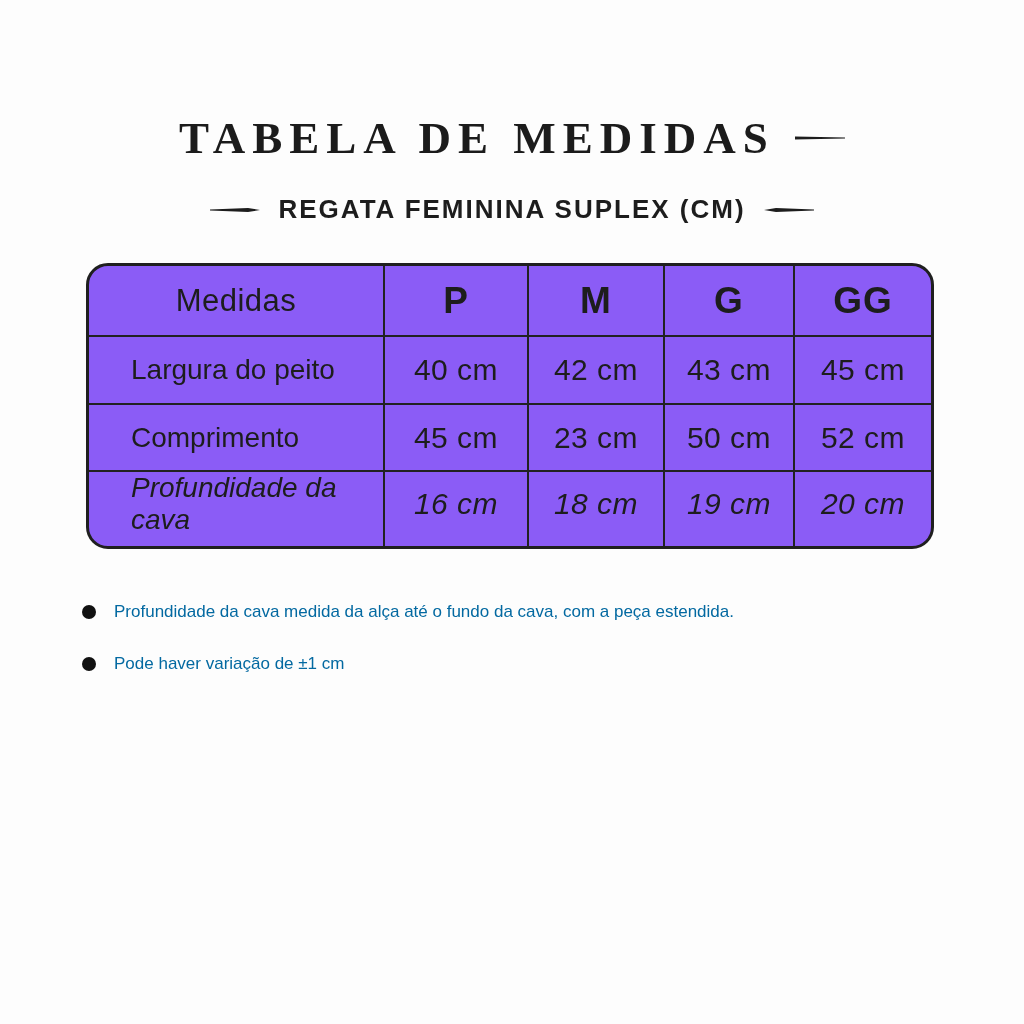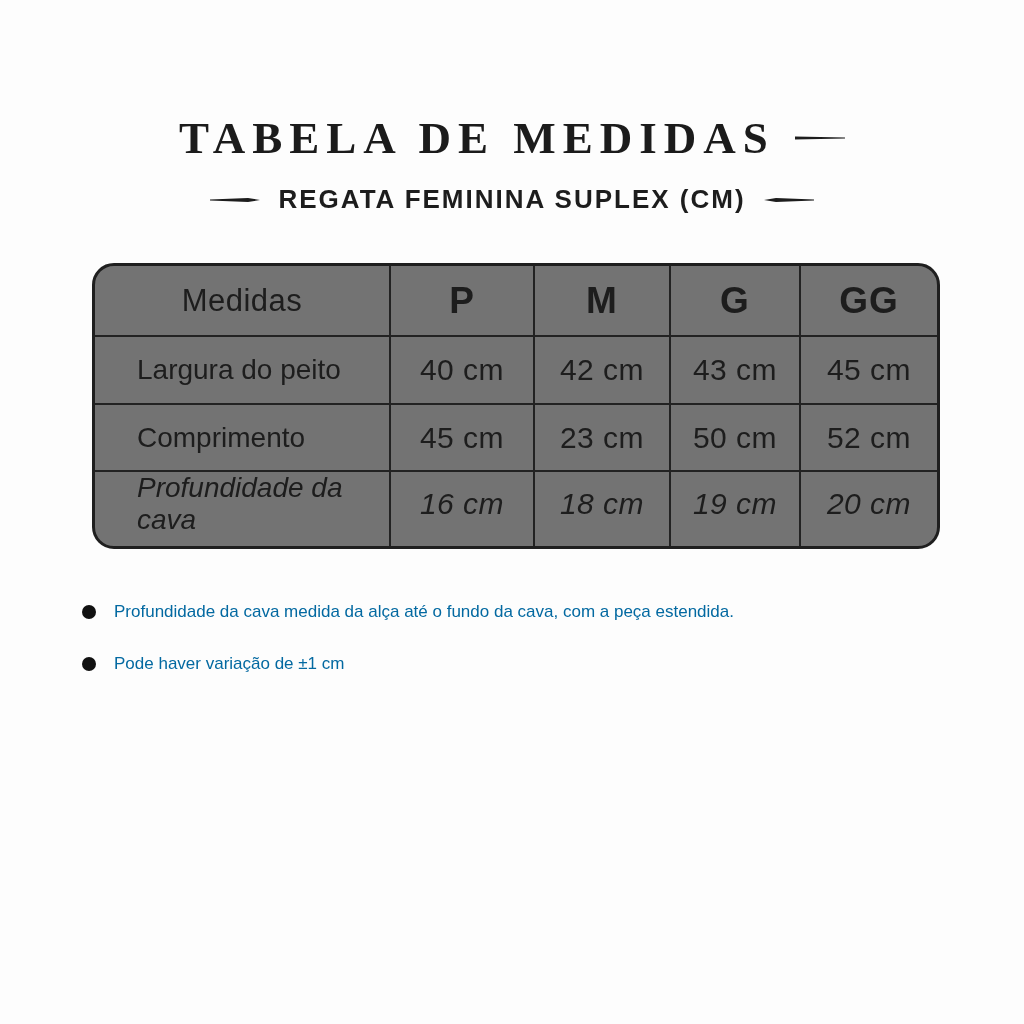--- a/index.html
+++ b/index.html
@@ -21,41 +21,41 @@
   }
   .title {
     font-family: "Liberation Serif", serif;
     font-weight: bold;
     font-size: 45px;
     letter-spacing: 7px;
     color: #1b1b1b;
     white-space: nowrap;
   }
   .subtitle-row {
-    margin-top: 20px;
+    margin-top: 30px;
     display: flex; align-items: center; justify-content: center; gap: 16px;
   }
   .subtitle {
     font-weight: bold;
     font-size: 26px;
     letter-spacing: 2px;
     color: #1d1d1d;
     white-space: nowrap;
   }
   .dash-icon { display: block; }
   .dash-icon polygon { fill: #1d1d1d; }
 
   
   .size-table {
     position: absolute;
-    left: 92px; top: 263px;
+    left: 86px; top: 263px;
     width: 848px; height: 286px;
     border: 3px solid #1f1f1f;
     border-radius: 22px;
-    background: #737373;
+    background: #8b5cf6;
     display: grid;
     grid-template-columns: 294px 144px 136px 130px 138px;
     grid-template-rows: 69px 68px 67px 76px;
   }
   .cell {
     display: flex; align-items: center; justify-content: center;
     border-left: 2px solid #222222;
     border-top: 2px solid #222222;
     overflow: hidden;
   }

